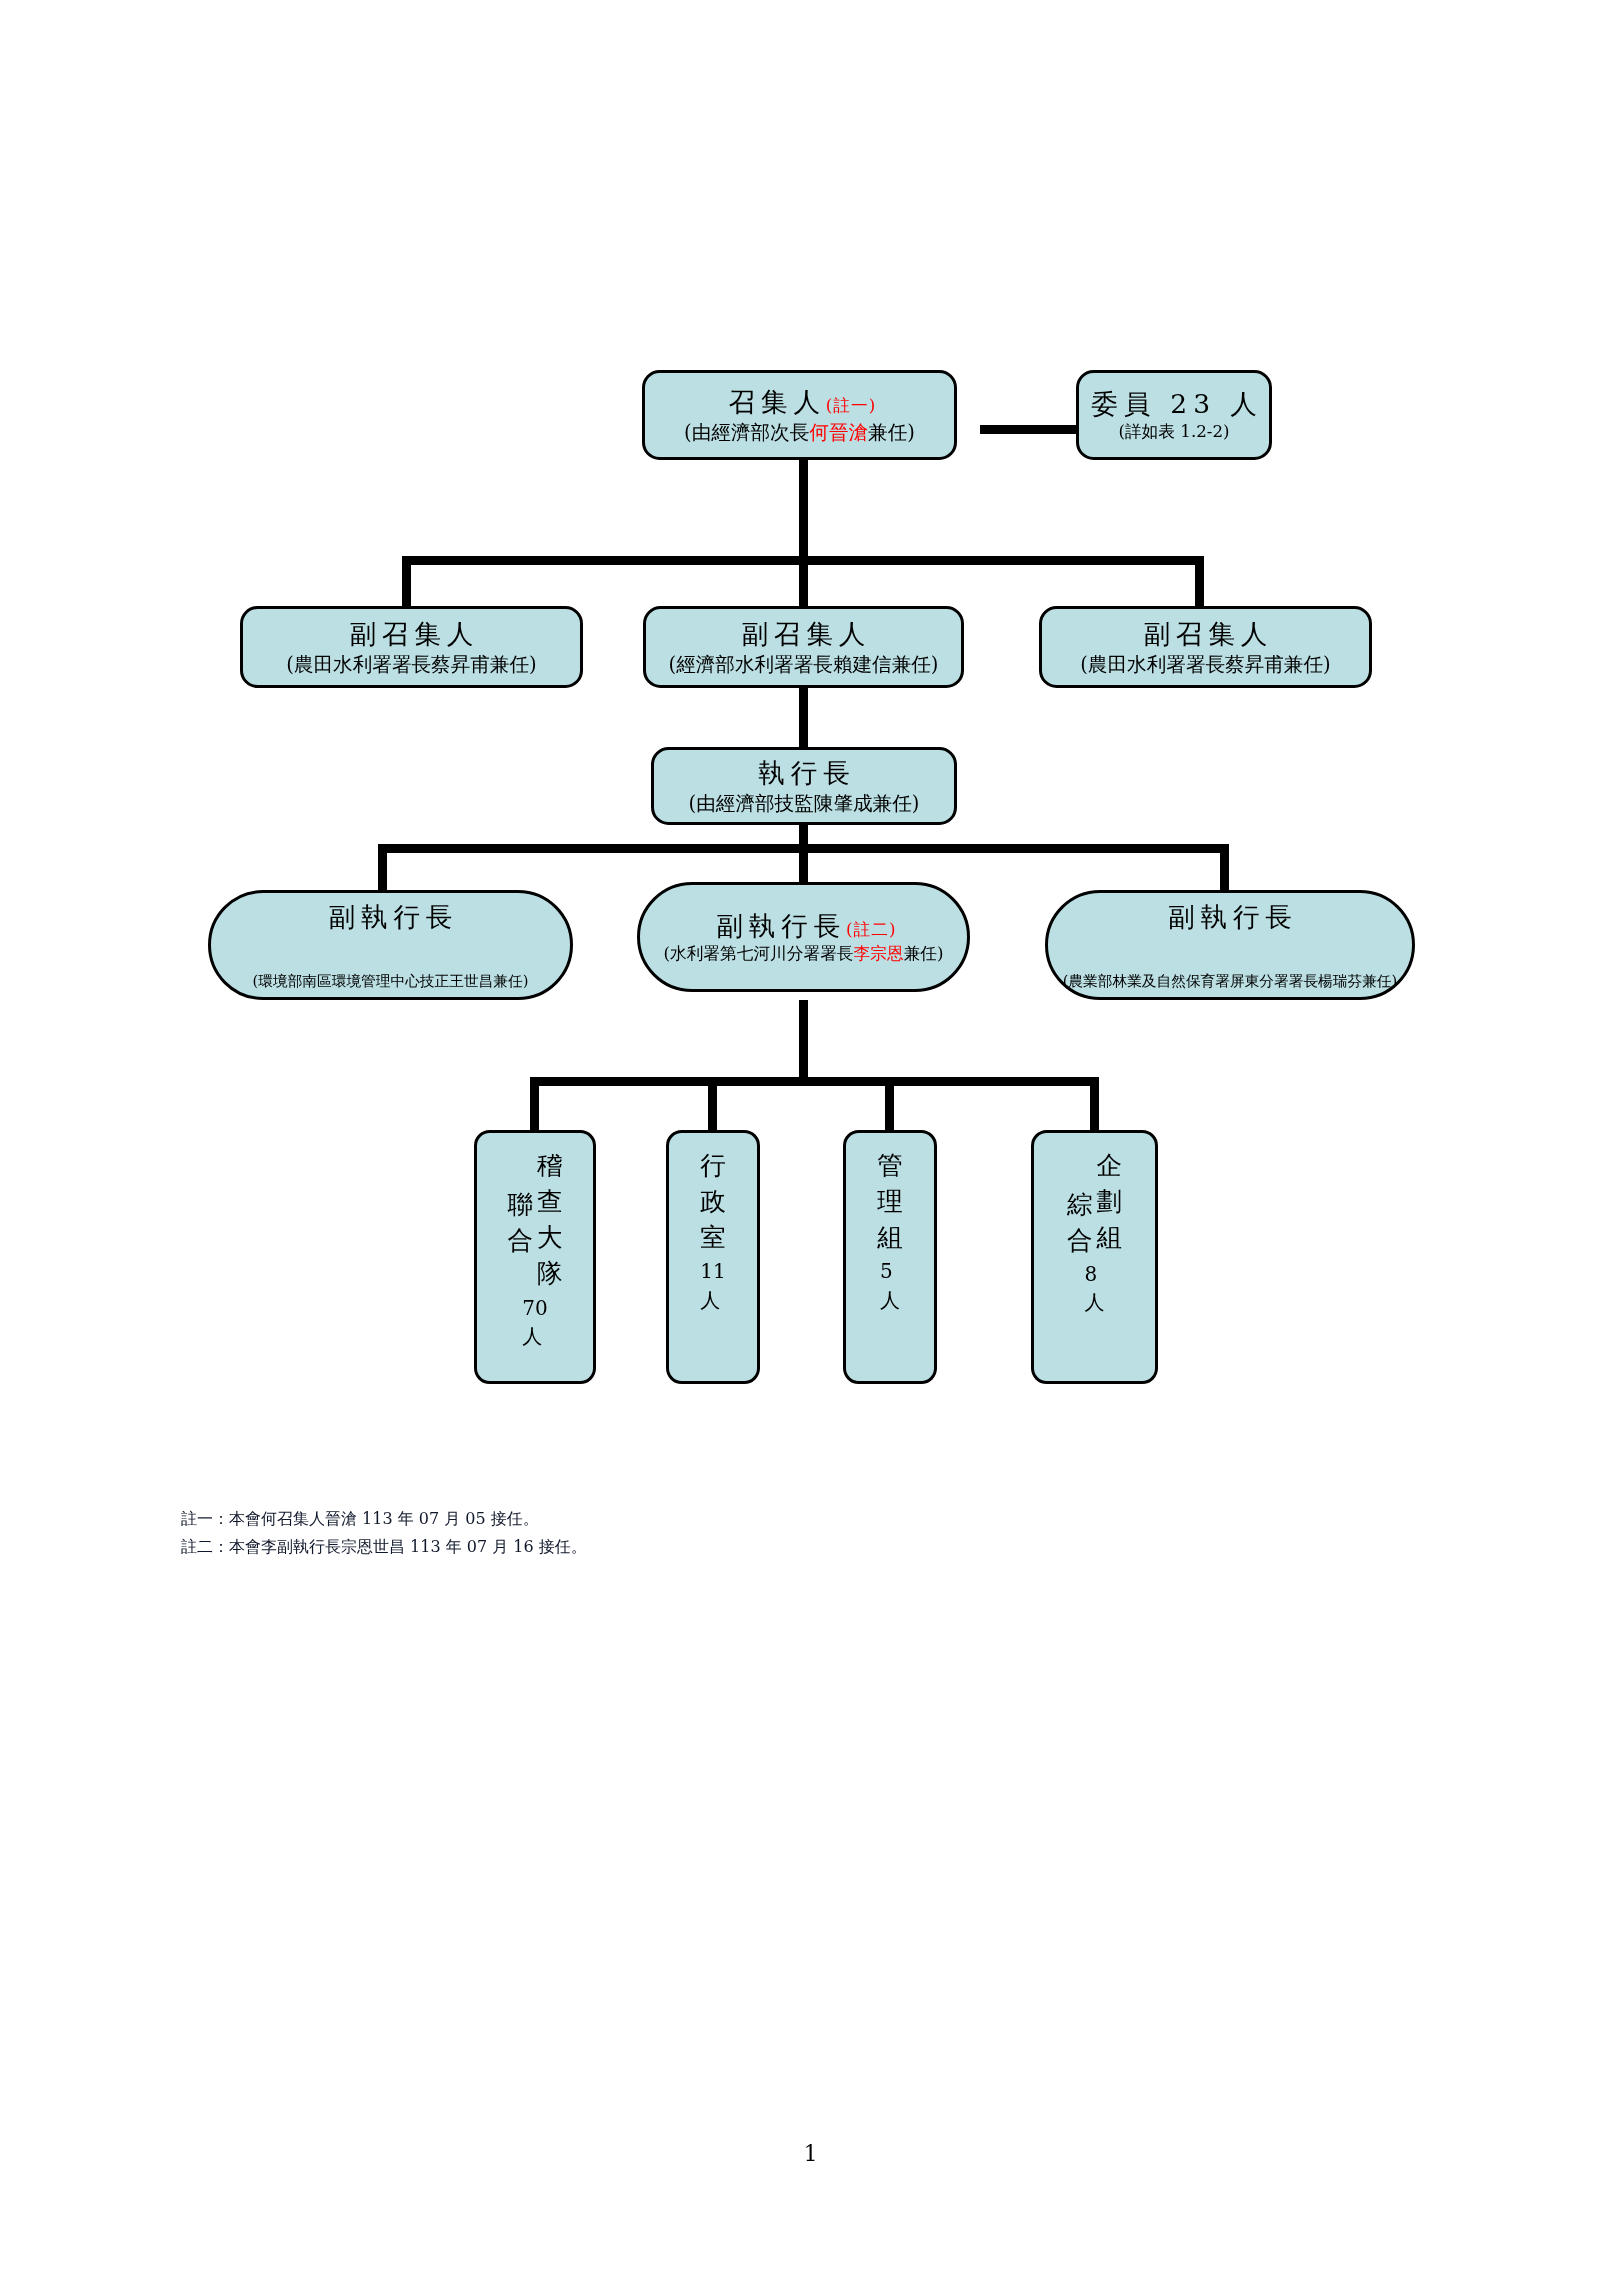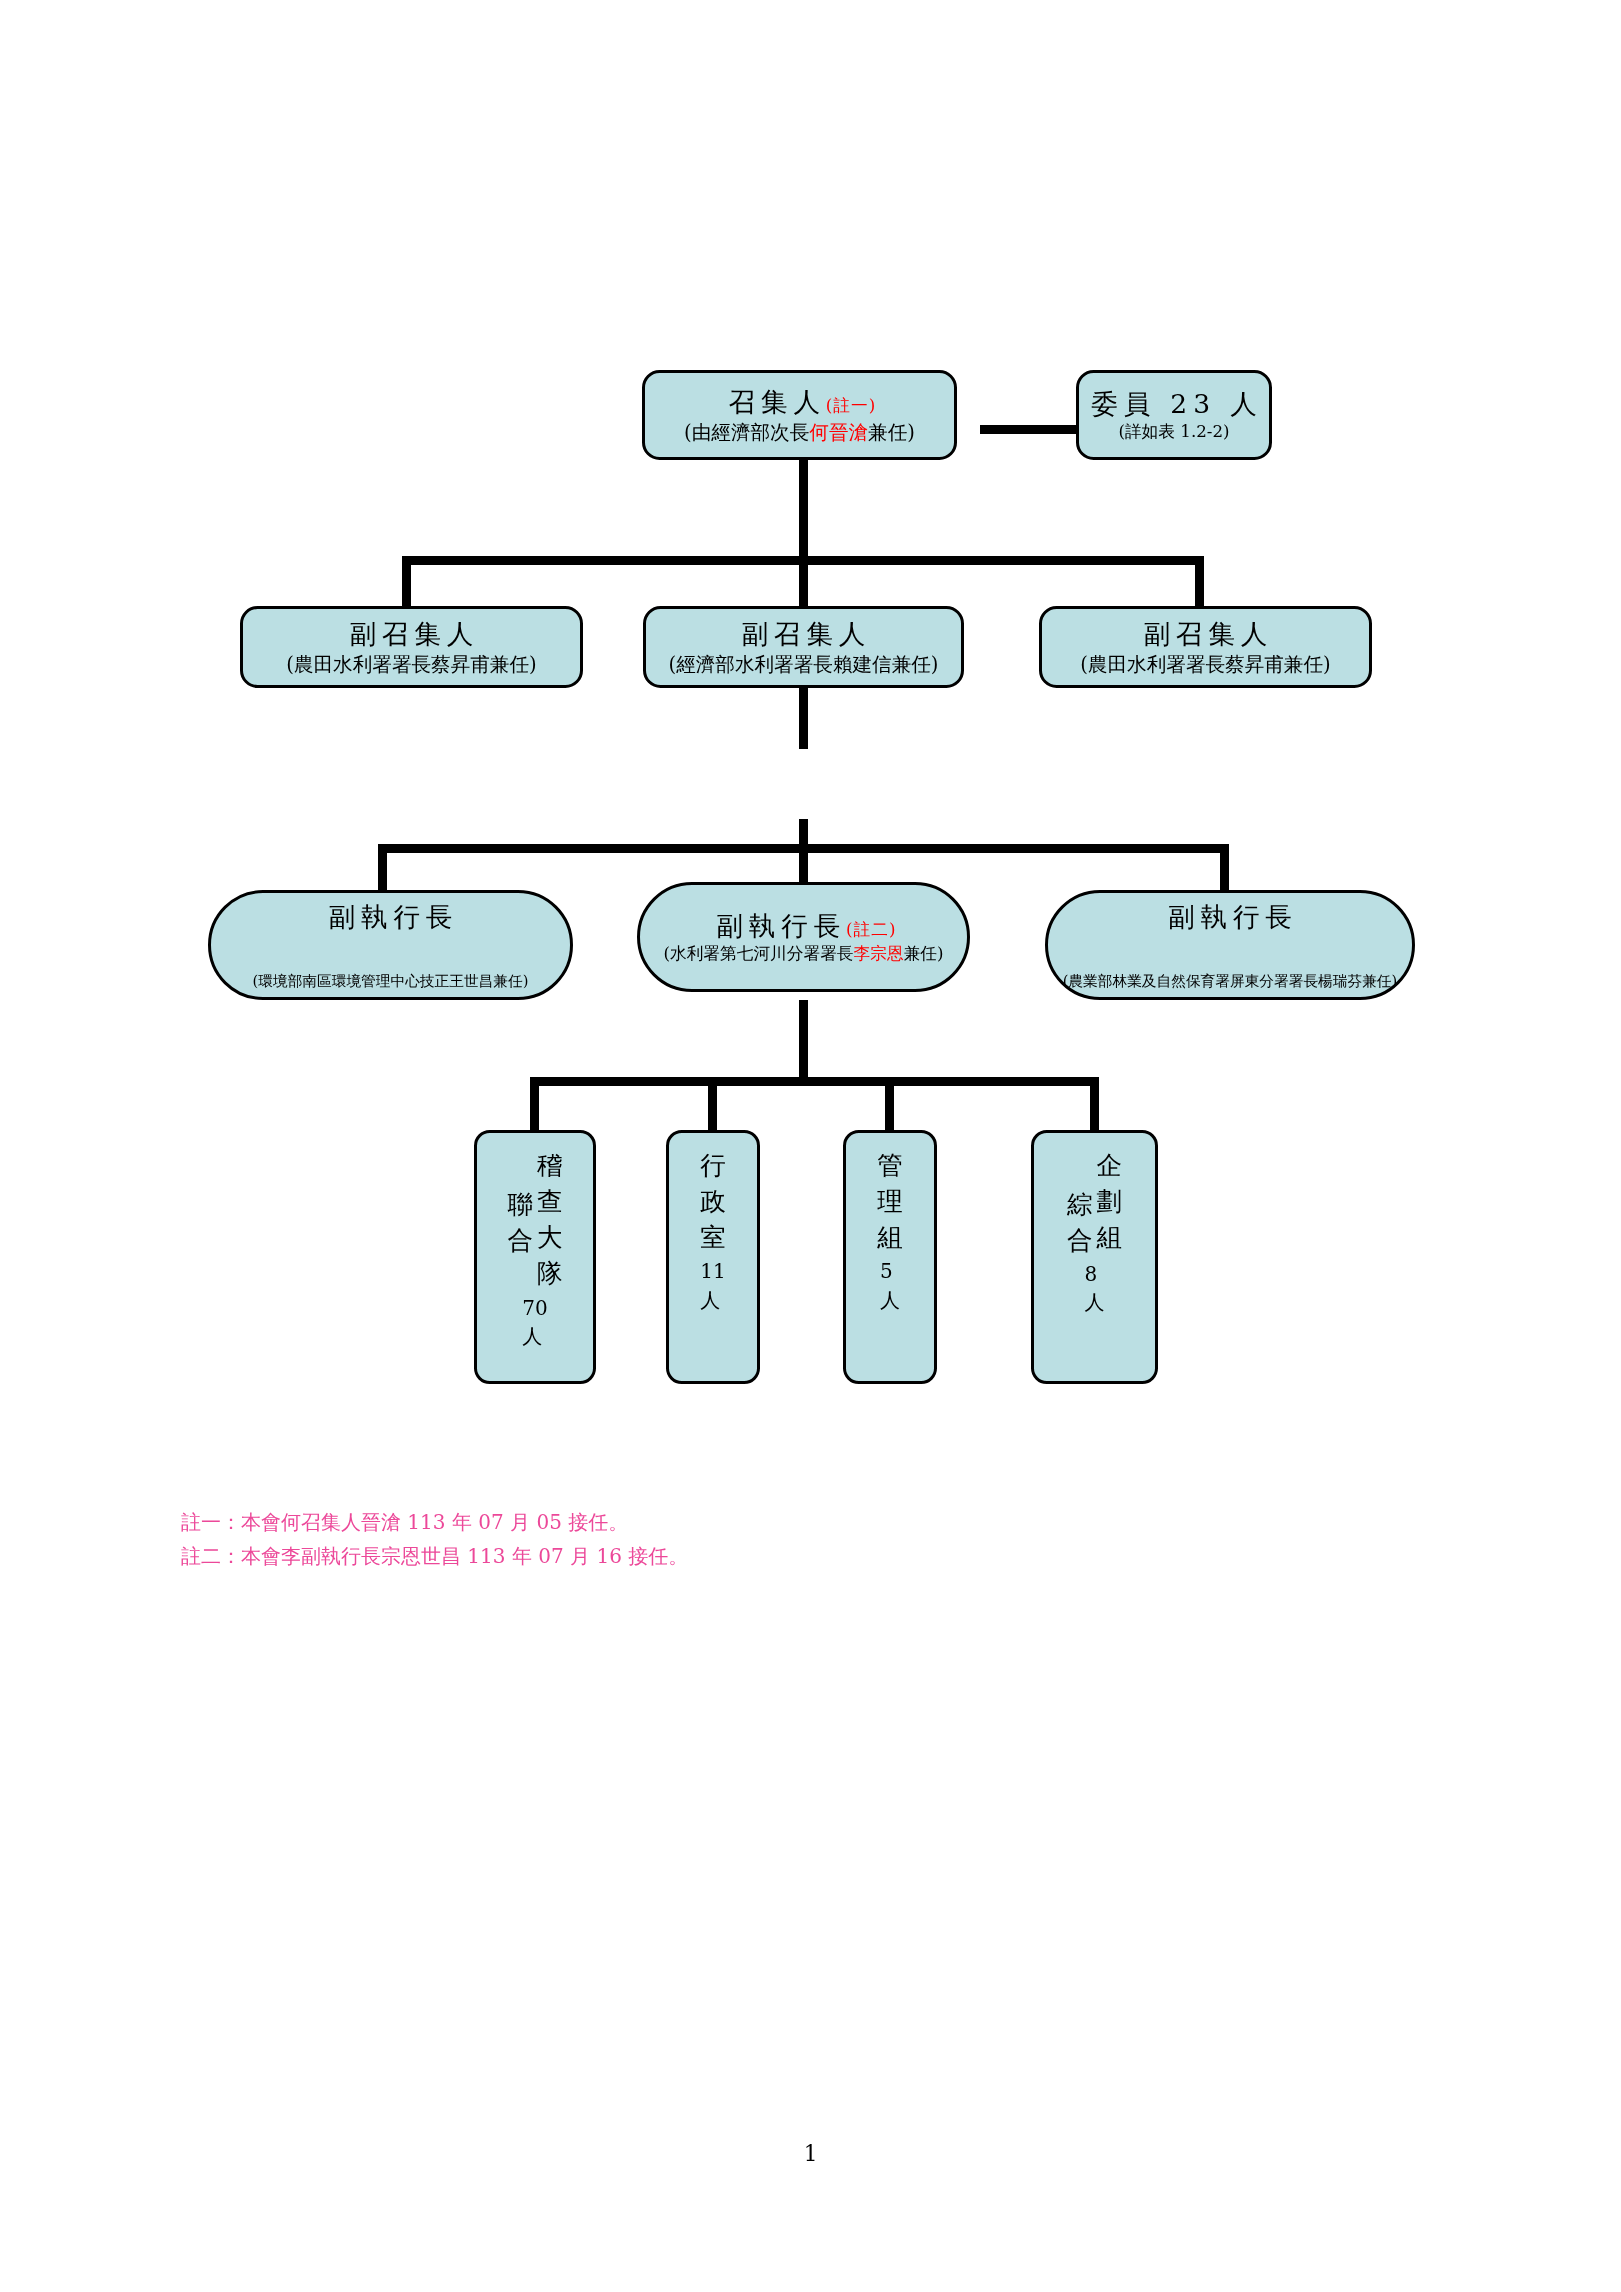--- a/index.html
+++ b/index.html
@@ -103,22 +103,22 @@
     flex-direction: column;
     align-items: flex-start;
     margin-top: 2px;
   }
 
   
   .notes {
     position: absolute;
     left: 181px;
     top: 1505px;
-    color: #ec4899;
-    font-size: 20px;
+    color: #0f172a;
+    font-size: 16px;
     line-height: 1.72;
     z-index: 4;
   }
   .notes div { white-space: nowrap; }
 
   .page-number {
     position: absolute;
     left: 0;
     top: 2141px;
     width: 1621px;
@@ -178,20 +178,24 @@
   <div class="node r-soft" style="left:643px; top:606px; width:321px; height:82px;">
     <div class="title-line">副召集人</div>
     <div class="sub-line">(經濟部水利署署長賴建信兼任)</div>
   </div>
 
   <div class="node r-soft" style="left:1039px; top:606px; width:333px; height:82px;">
     <div class="title-line">副召集人</div>
     <div class="sub-line">(農田水利署署長蔡昇甫兼任)</div>
   </div>
 
+  <div class="node r-soft" style="left:651px; top:747px; width:306px; height:78px;">
+    <div class="title-line">執行長</div>
+    <div class="sub-line">(由經濟部技監陳肇成兼任)</div>
+  </div>
 
   <div class="node r-pill" style="left:208px; top:890px; width:365px; height:110px;">
     <div class="title-line">副執行長</div>
     <div class="sub-line smaller">(環境部南區環境管理中心技正王世昌兼任)</div>
   </div>
 
   <div class="node r-pill" style="left:637px; top:882px; width:333px; height:110px;">
     <div class="title-line">
       <span>副執行長</span><span class="note-ref">(註二)</span>
     </div>

